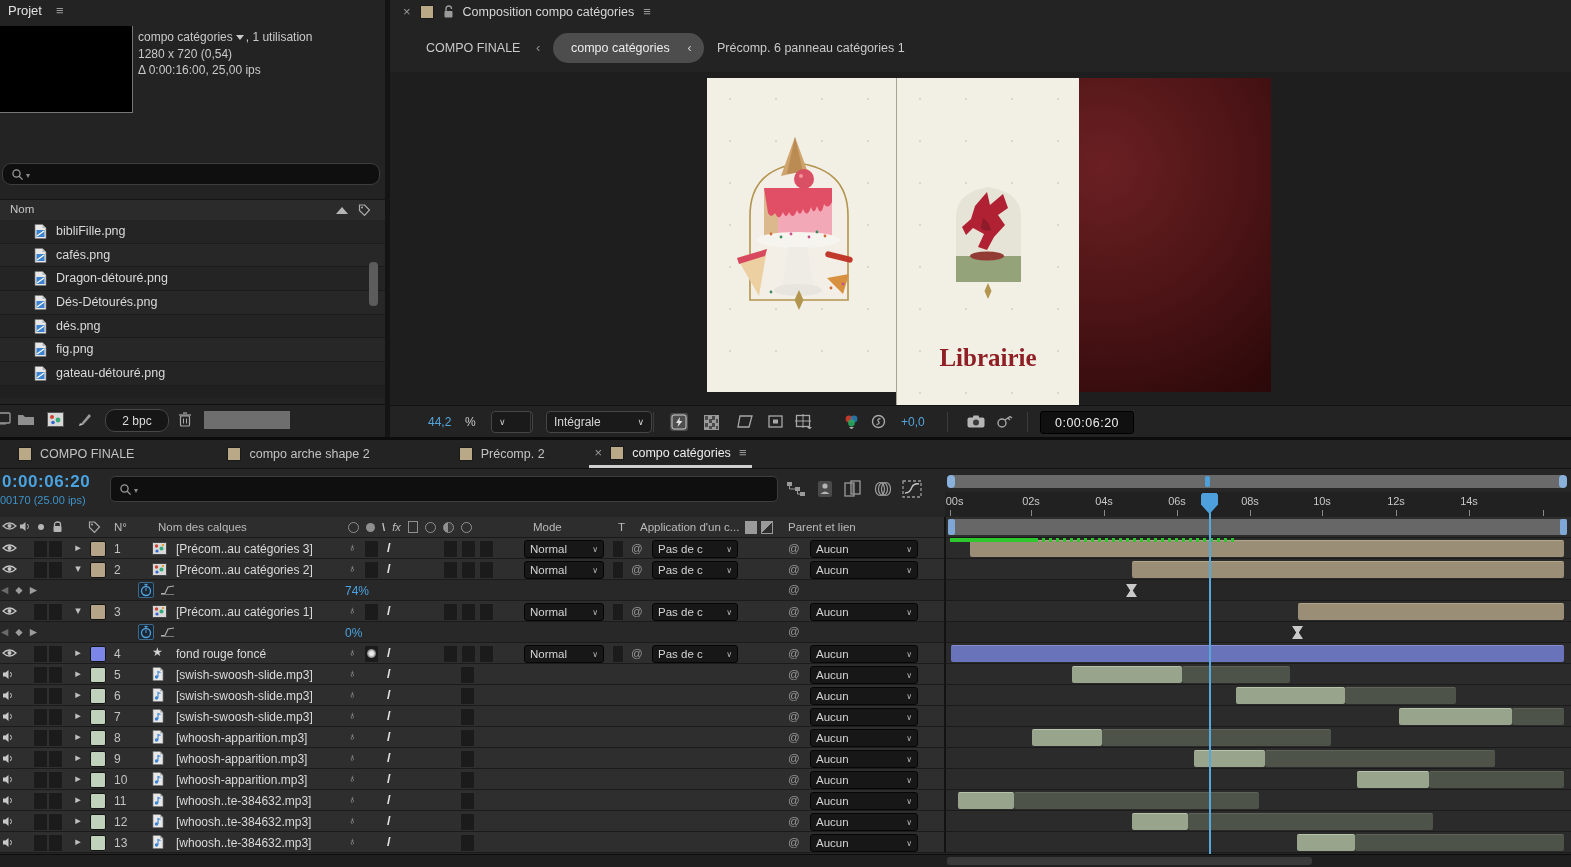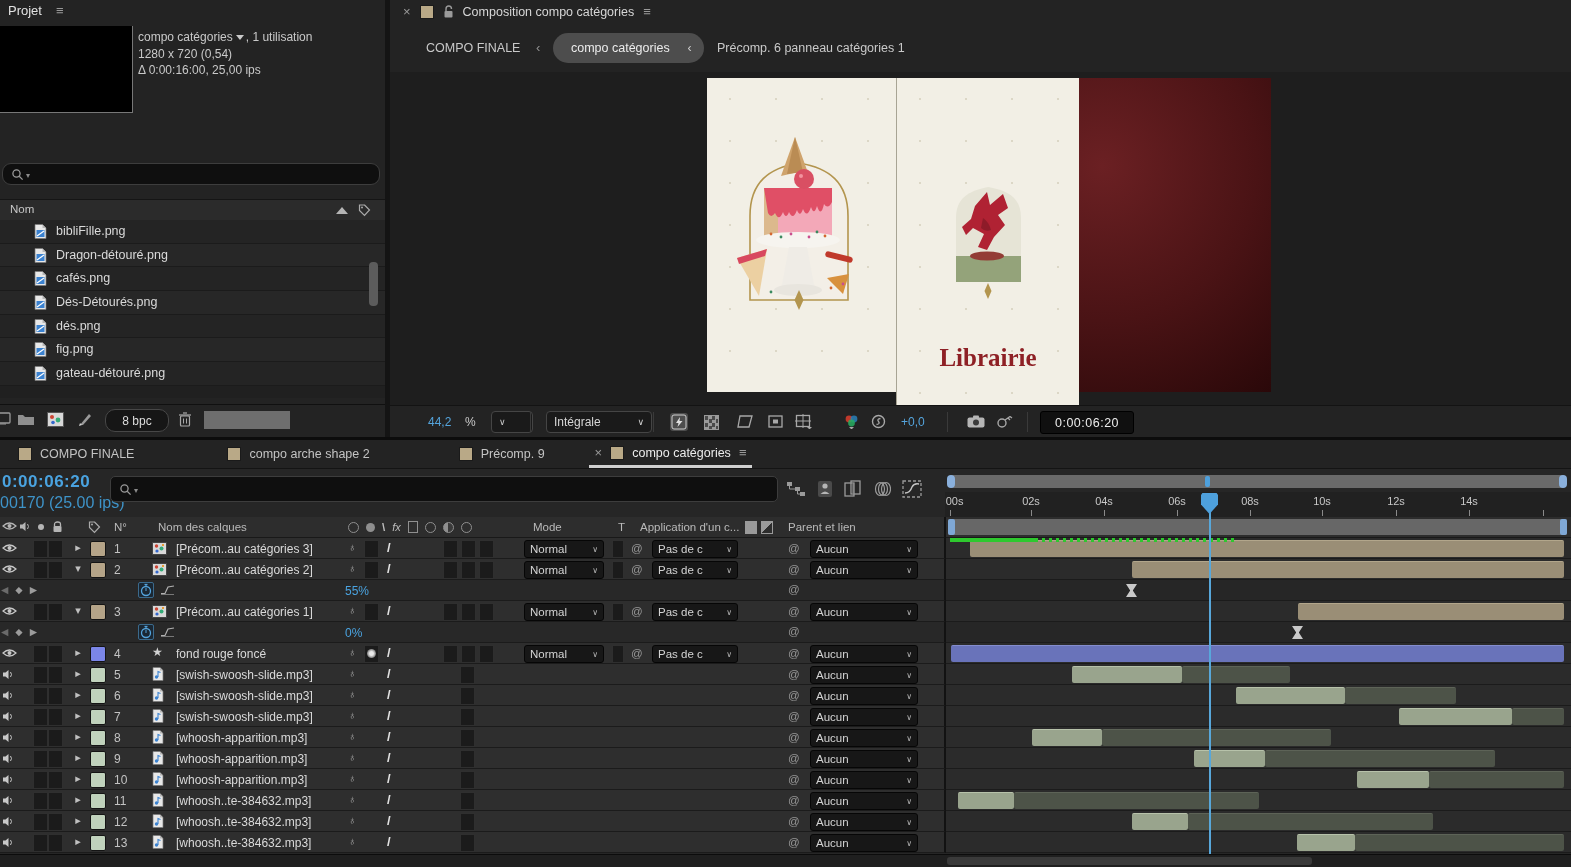--- a/index.html
+++ b/index.html
@@ -69,21 +69,21 @@
           color:#ececec;font-size:12.5px;display:flex;align-items:center;justify-content:center;letter-spacing:.5px}
 
   
   #timeline{position:absolute;left:0;top:440px;width:1571px;height:427px;background:#262626}
   .tl-tabs{position:absolute;left:0;top:0;width:1571px;height:28px;display:flex;align-items:stretch;border-bottom:1px solid #141414;background:#232323}
   .tl-tab{display:flex;align-items:center;gap:8px;padding:0 6px;color:#c3c3c3;font-size:12.5px}
   .tl-tab.active{color:#ececec;border-bottom:3px solid #cfcfcf}
   .tab-close{color:#9a9a9a;font-size:13px}
   .tab-menu{color:#9a9a9a;font-size:13px}
   .tl-timecode{position:absolute;left:2px;top:32px;color:#4aa3e0;font-size:17px;font-weight:bold;letter-spacing:.5px}
-  .tl-frame{position:absolute;left:0px;top:54px;color:#3e93c8;font-size:16px}
+  .tl-frame{position:absolute;left:0px;top:54px;color:#3e93c8;font-size:11px}
   #tlsearch{position:absolute;left:110px;top:36px;width:650px;height:24px;border-radius:5px}
   .tl-icons{position:absolute;left:786px;top:40px;display:flex;gap:11px}
   .navbar{position:absolute;left:947px;top:35px;width:620px;height:13px;background:#6a6a6a;border-radius:7px}
   .navbar:before,.navbar:after{content:"";position:absolute;top:0;width:8px;height:13px;background:#8ab0dc;border-radius:7px}
   .navbar:before{left:0}.navbar:after{right:0}
   .nav-tick{position:absolute;top:1px;width:5px;height:11px;background:#4ea0dc;border-radius:2px}
   .ruler{position:absolute;left:945px;top:52px;width:626px;height:25px;background:#212121;border-bottom:1px solid #0c0c0c;overflow:hidden}
   .rlabel{position:absolute;top:3px;width:44px;text-align:center;font-size:11px;color:#c8c8c8}
   .rtick{position:absolute;top:18px;width:1px;height:6px;background:#8a8a8a}
   .hdr-row{position:absolute;left:0;top:77px;width:1571px;height:21px;display:flex}
@@ -195,31 +195,31 @@
     <span class="fname">bibliFille.png</span>
 
   </div>
         <div class="file-row">
     <svg class="ficon" width="13" height="15">
             <path d="M1 .5 H8.5 L12 4 V14.5 H1 Z" fill="#e8e8e8" stroke="#777" stroke-width=".7"></path>
             <path d="M8.5 .5 L12 4 L8.5 4 Z" fill="#b5b5b5"></path>
             <rect x="2.5" y="6" width="8" height="7" fill="#3b82d0"></rect>
             <line x1="3" y1="12" x2="10" y2="7" stroke="#fff" stroke-width="1.2"></line>
           </svg>
-    <span class="fname">Dragon-détouré.png</span>
+    <span class="fname">cafés.png</span>
 
   </div>
         <div class="file-row">
     <svg class="ficon" width="13" height="15">
             <path d="M1 .5 H8.5 L12 4 V14.5 H1 Z" fill="#e8e8e8" stroke="#777" stroke-width=".7"></path>
             <path d="M8.5 .5 L12 4 L8.5 4 Z" fill="#b5b5b5"></path>
             <rect x="2.5" y="6" width="8" height="7" fill="#3b82d0"></rect>
             <line x1="3" y1="12" x2="10" y2="7" stroke="#fff" stroke-width="1.2"></line>
           </svg>
-    <span class="fname">cafés.png</span>
+    <span class="fname">Dragon-détouré.png</span>
 
   </div>
         <div class="file-row">
     <svg class="ficon" width="13" height="15">
             <path d="M1 .5 H8.5 L12 4 V14.5 H1 Z" fill="#e8e8e8" stroke="#777" stroke-width=".7"></path>
             <path d="M8.5 .5 L12 4 L8.5 4 Z" fill="#b5b5b5"></path>
             <rect x="2.5" y="6" width="8" height="7" fill="#3b82d0"></rect>
             <line x1="3" y1="12" x2="10" y2="7" stroke="#fff" stroke-width="1.2"></line>
           </svg>
     <span class="fname">Dés-Détourés.png</span>
@@ -268,21 +268,21 @@
       <svg class="ic" style="left:47px" width="17" height="15">
           <rect x="0.5" y="0.5" width="16" height="14" fill="#d8d8d8" stroke="#555"></rect>
           <circle cx="5" cy="5" r="2" fill="#c43"></circle>
           <circle cx="11" cy="8" r="2.4" fill="#3a7"></circle>
           <circle cx="6" cy="10.5" r="1.8" fill="#36c"></circle>
         </svg>
       <svg class="ic" style="left:78px" width="15" height="15">
           <path d="M2 13 L11 2 L13 4 L5 13 Z" fill="#9a9a9a"></path>
           <path d="M1 14 L4 13 L2 11 Z" fill="#cfcfcf"></path>
         </svg>
-      <div class="bpc-btn">8 bpc</div>
+      <div class="bpc-btn">2 bpc</div>
       <svg class="ic" style="left:178px" width="14" height="15">
           <rect x="2.5" y="4" width="9" height="10" rx="1" fill="none" stroke="#a8a8a8" stroke-width="1.2"></rect>
           <line x1="1" y1="3" x2="13" y2="3" stroke="#a8a8a8" stroke-width="1.2"></line>
           <line x1="5" y1="1" x2="9" y2="1" stroke="#a8a8a8" stroke-width="1.2"></line>
           <line x1="5.5" y1="6.5" x2="5.5" y2="11.5" stroke="#a8a8a8"></line>
           <line x1="8.5" y1="6.5" x2="8.5" y2="11.5" stroke="#a8a8a8"></line>
         </svg>
       <div class="progress"></div>
     </div>
   </div>
@@ -448,21 +448,21 @@
   </div>
         <div class="tl-tab" style="margin-left: 81px;">
 
     <span class="tab-sq"></span>
     <span class="tab-label">compo arche shape 2</span>
 
   </div>
         <div class="tl-tab" style="margin-left: 77px;">
 
     <span class="tab-sq"></span>
-    <span class="tab-label">Précomp. 9</span>
+    <span class="tab-label">Précomp. 2</span>
 
   </div>
         <div class="tl-tab active" style="margin-left: 38px;">
     <span class="tab-close">×</span>
     <span class="tab-sq"></span>
     <span class="tab-label">compo catégories</span>
     <span class="tab-menu">≡</span>
   </div>
       </div>
 
@@ -688,21 +688,21 @@
                 <line x1="6" y1="1.5" x2="6" y2="3.5" stroke="#54a4dc"></line>
               </svg>
             </span>
       <span class="graphic">
               <svg width="15" height="11">
                 <path d="M1 9.5 L5 9.5 L8 3 L14 2" fill="none" stroke="#b0b0b0" stroke-width="1.2"></path>
                 <line x1="1" y1="10.5" x2="14" y2="10.5" stroke="#787878"></line>
               </svg>
             </span>
       <span class="pname">Opacité</span>
-      <span class="pval">55%</span>
+      <span class="pval">74%</span>
       <span class="pick p2" style="top:3px">@</span>
     </div>
     <div class="cell-track">
       <span class="kf" style="left: 180px;"></span>
     </div>
   </div>
         <div class="row layer">
     <div class="cell-left">
       <svg class="av" style="left:2px" width="15" height="10">
               <path d="M1 5 Q7.5 -1 14 5 Q7.5 11 1 5 Z" fill="none" stroke="#c8c8c8" stroke-width="1.2"></path>

